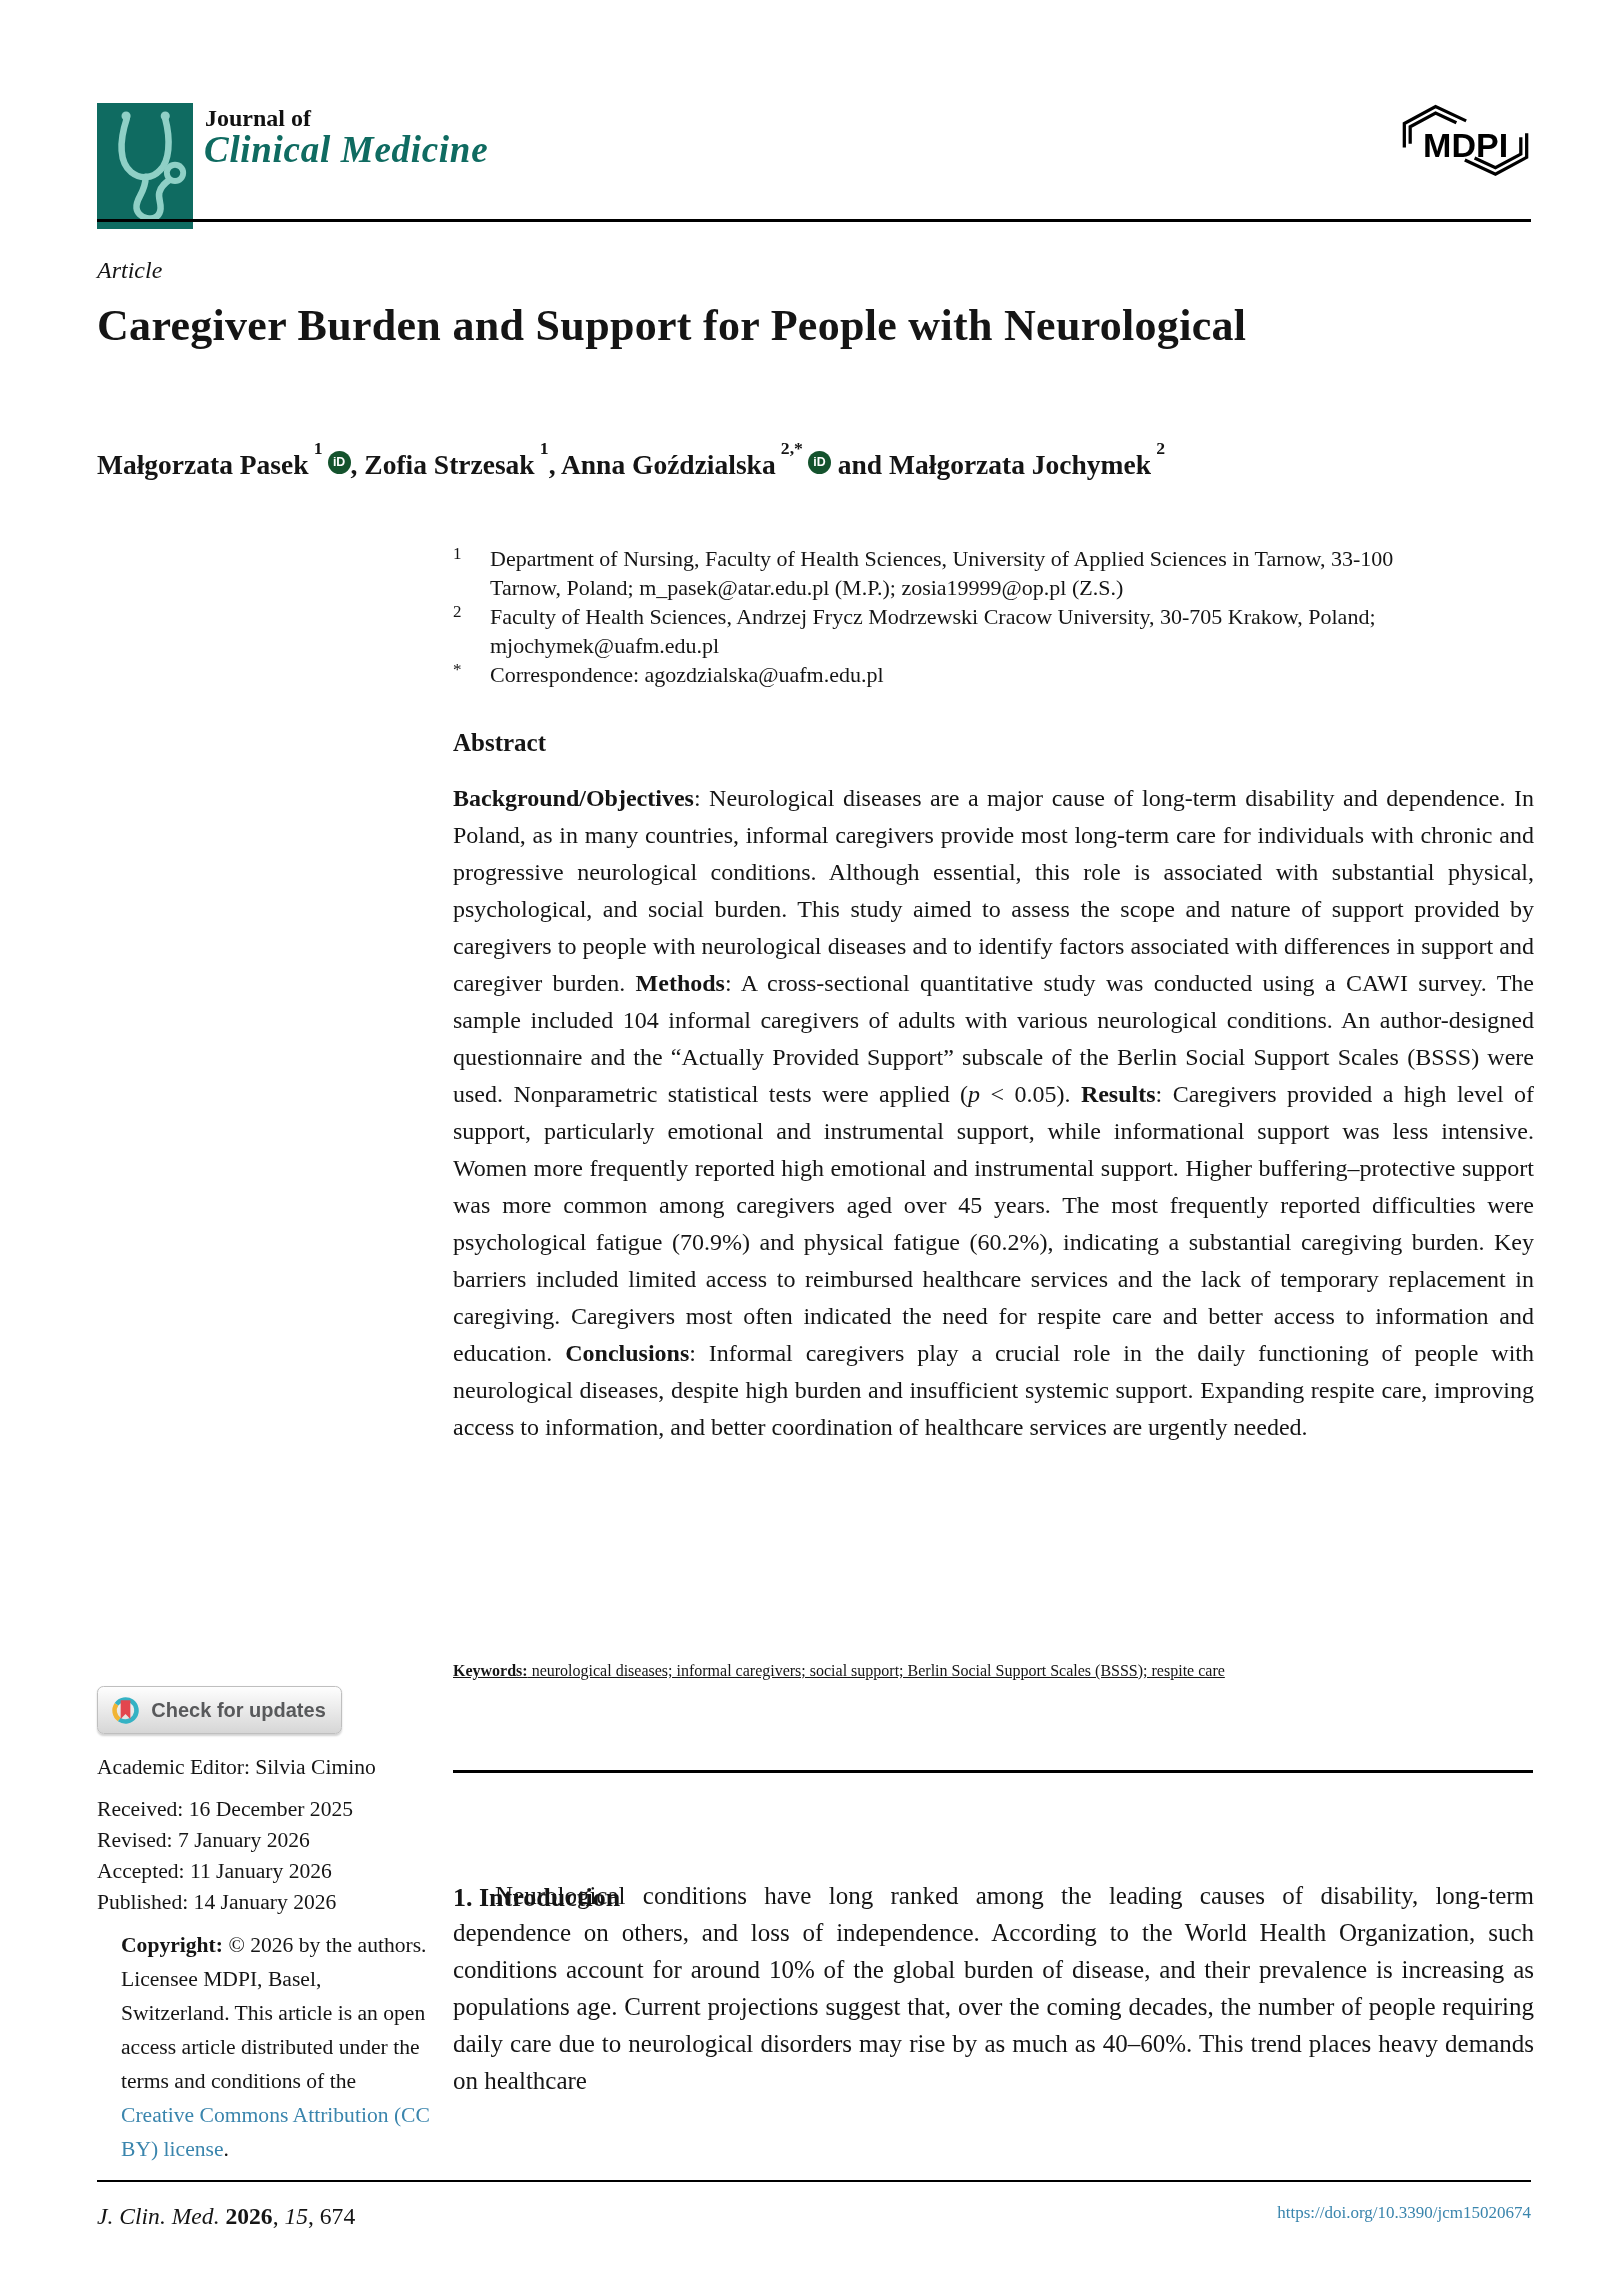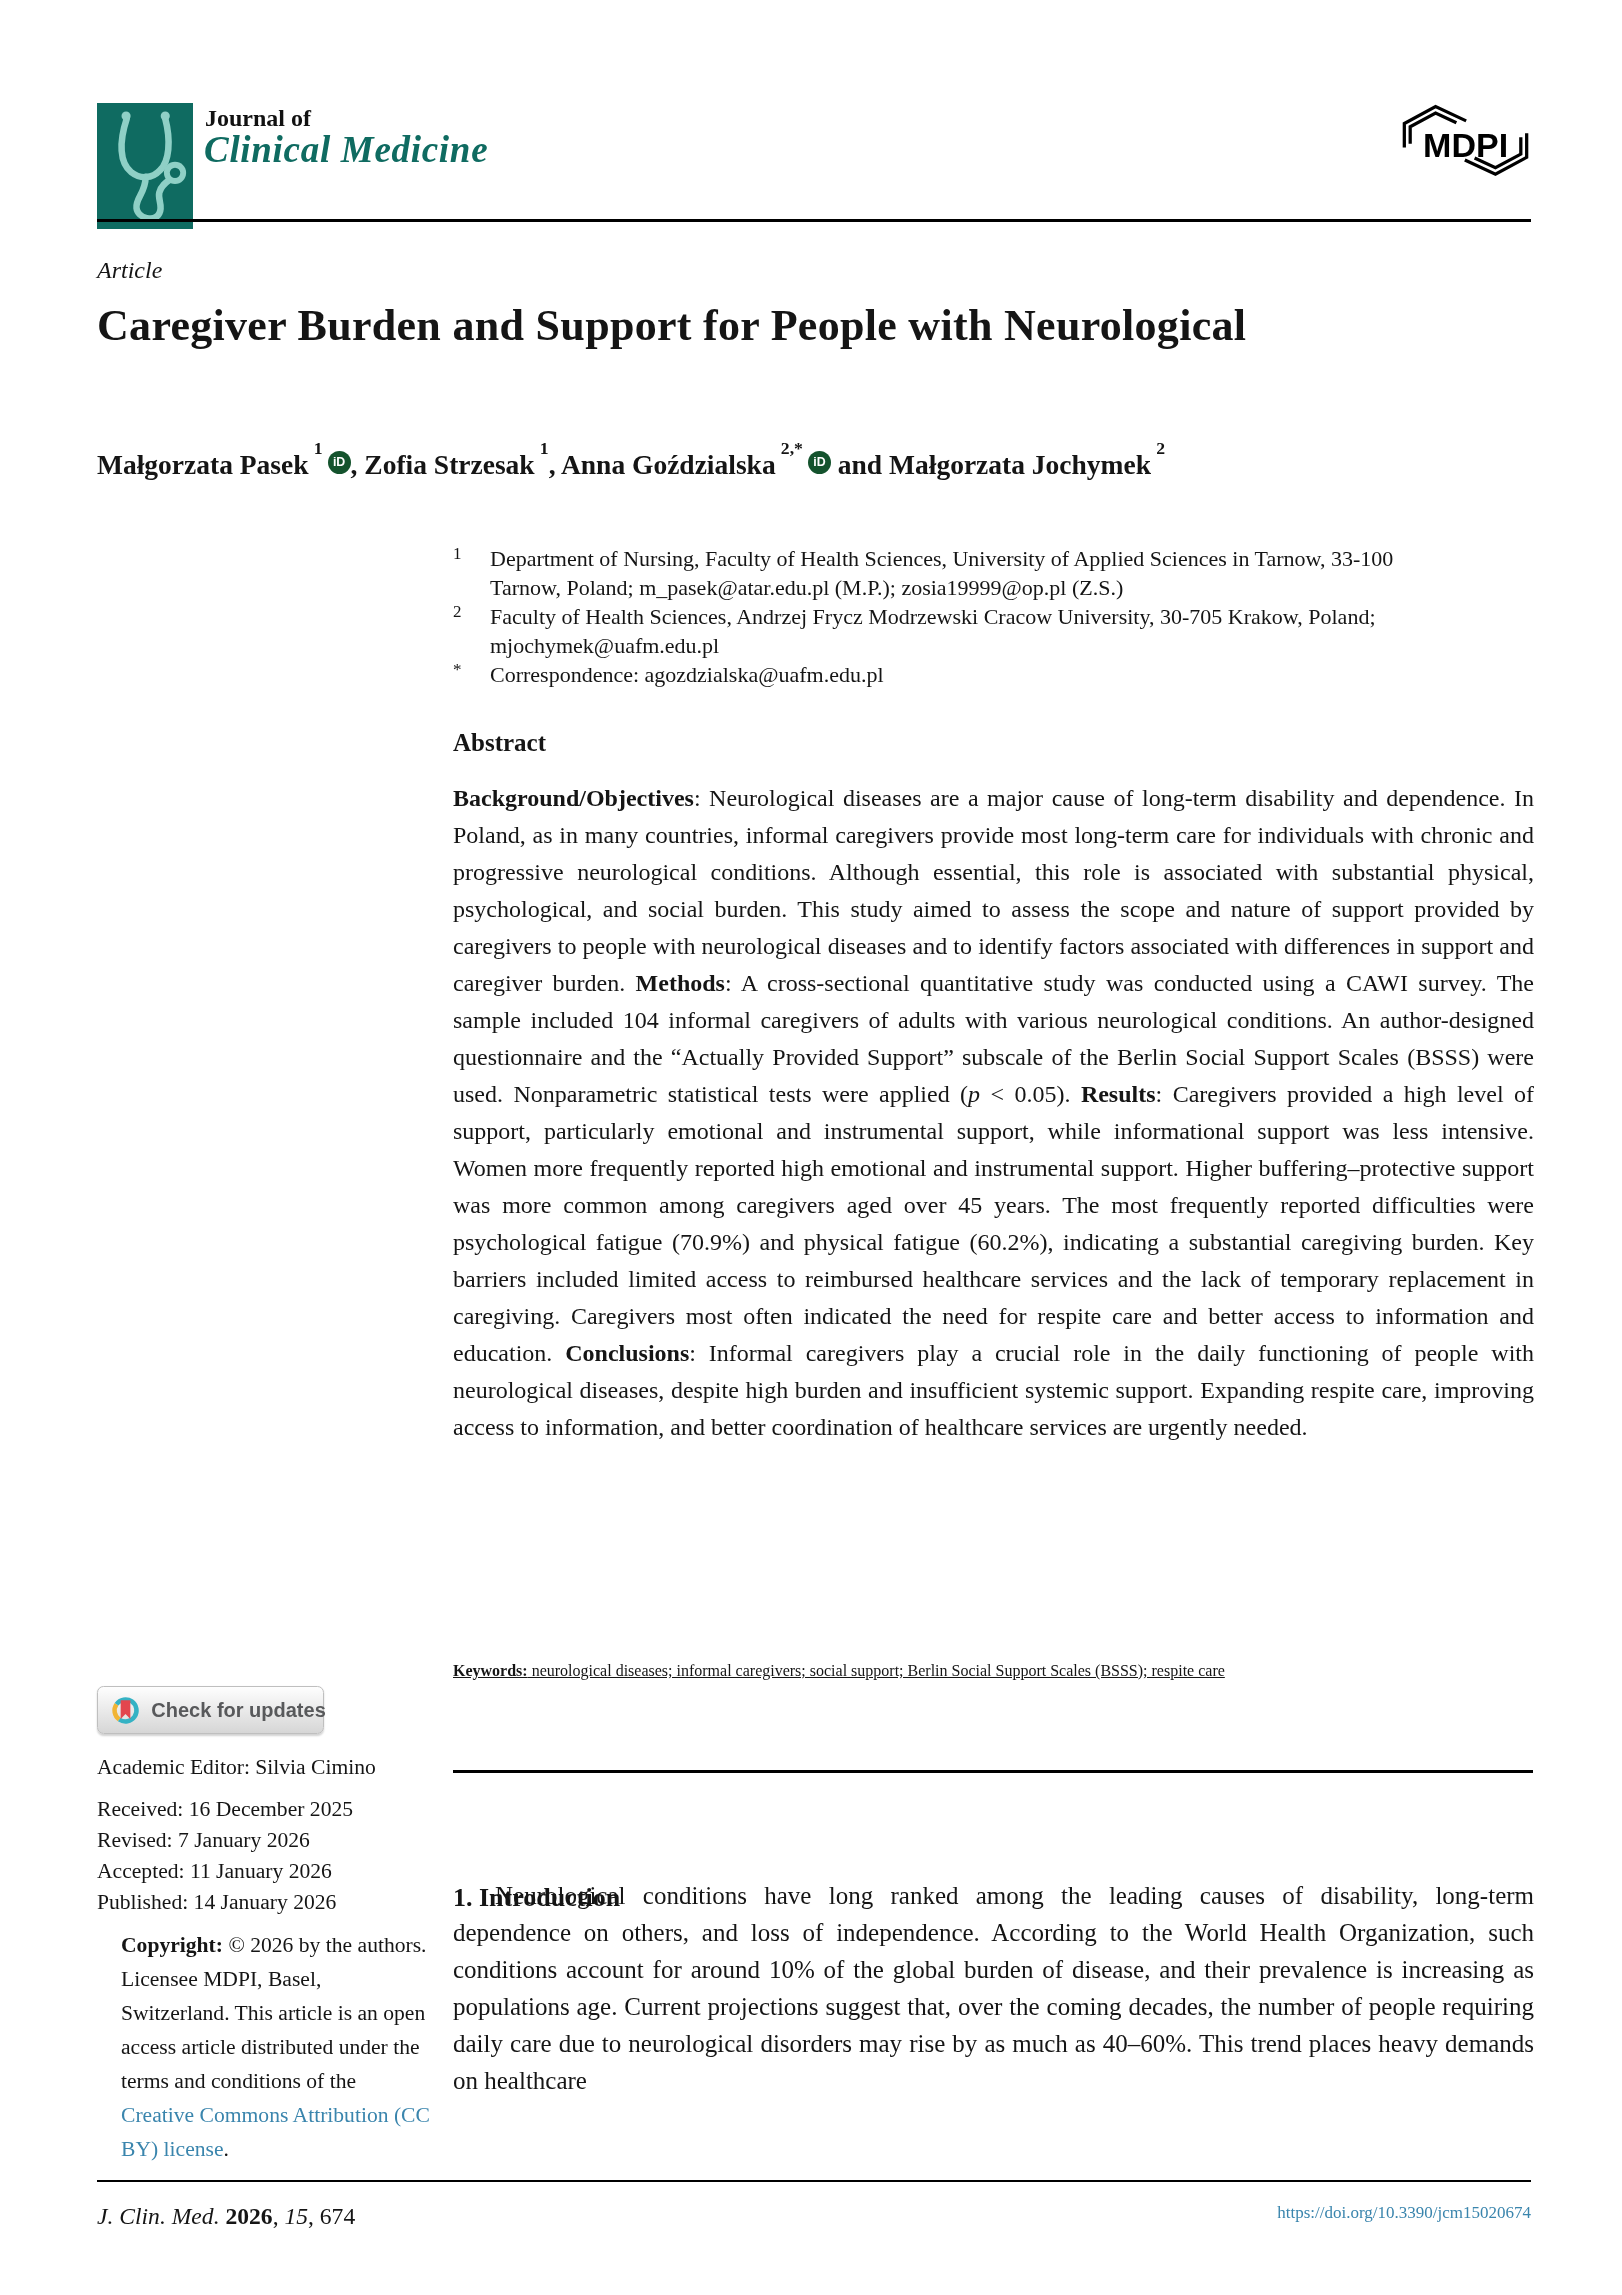--- a/index.html
+++ b/index.html
@@ -39,21 +39,21 @@
   .abstract-head { position:absolute; left:453px; top:729px; font-size:25px; font-weight:bold; }
   .abstract { position:absolute; left:453px; top:780px; width:1081px; font-size:24px;
     line-height:37px; text-align:justify; }
   .keywords { position:absolute; left:453px; top:1652px; width:1081px; font-size:16px;
     line-height:37px; text-align:justify;text-decoration:underline; }
   .kw-divider { position:absolute; left:453px; top:1770px; width:1080px; height:2.6px; background:#000; }
   .intro-head { position:absolute; left:453px; top:1839px; font-size:26px; font-weight:bold;margin-top:44px; }
   .intro { position:absolute; left:453px; top:1877px; width:1081px; font-size:25px;
     line-height:37px; text-align:justify; text-indent:42px; }
   
-  .check-btn { position:absolute; left:97px; top:1686px; width:227px; height:48px;
+  .check-btn { position:absolute; left:97px; top:1686px; width:245px; height:48px;
     border:1.3px solid #bfbfbf; border-radius:6.5px;
     background:linear-gradient(#fefefe,#d6d6d6);
     display:flex; align-items:center; padding:0 11.8px; gap:10.5px;
     font-family:"Liberation Sans", sans-serif; box-shadow:0 1.3px 2px rgba(0,0,0,0.18);text-align:right; }
   .check-label { font-size:20px; font-weight:bold; color:#58595b; white-space:nowrap; }
   .acad-editor { position:absolute; left:97px; top:1755px; width:314px; font-size:21.6px; }
   .dates { position:absolute; left:97px; top:1794px; width:314px; font-size:21.6px; line-height:31px; }
   .copyright { position:absolute; left:97px; top:1928px; width:310px; font-size:21.6px;
     line-height:34px;margin-left:24px; }
   .link { color:#3A85AD; }

